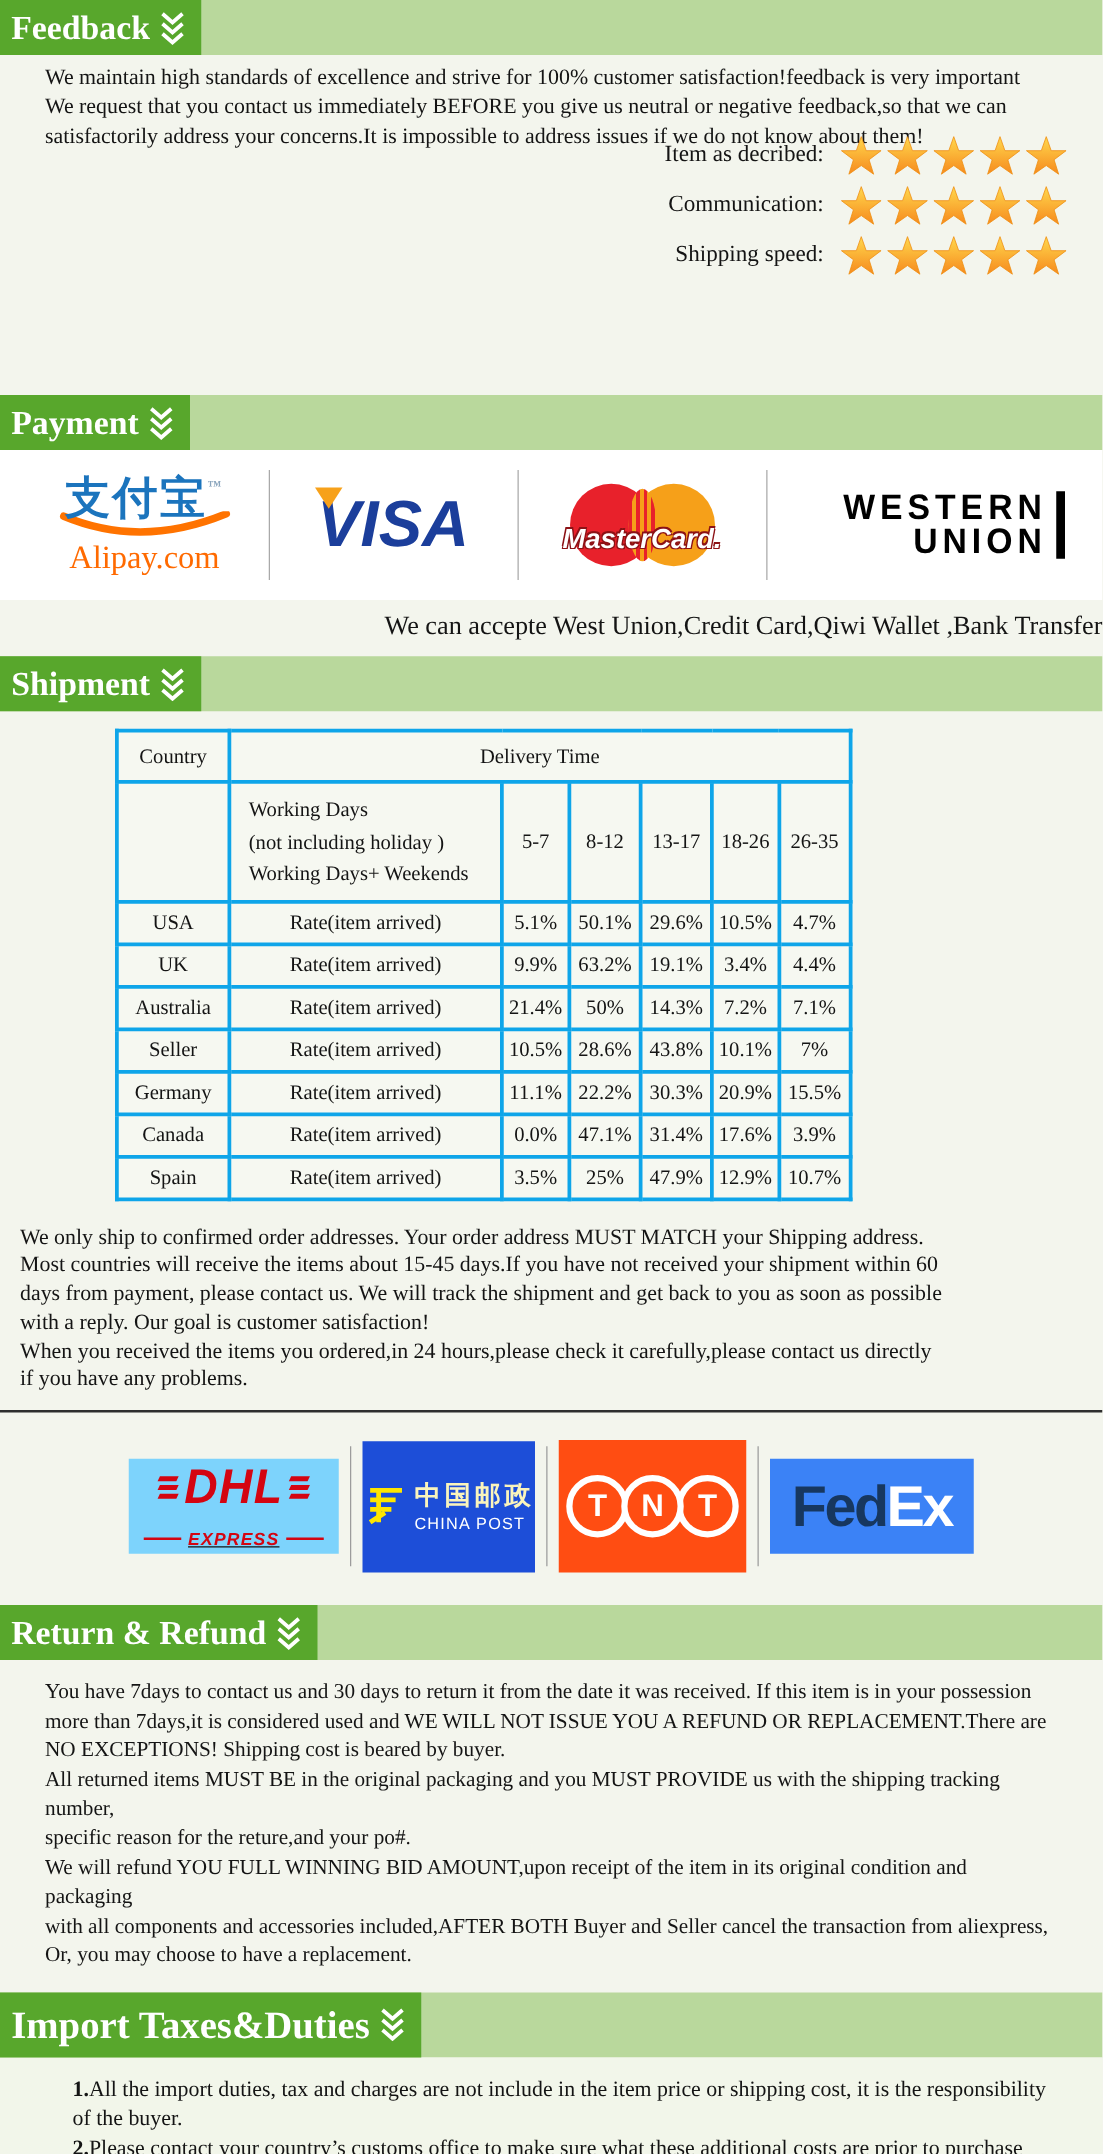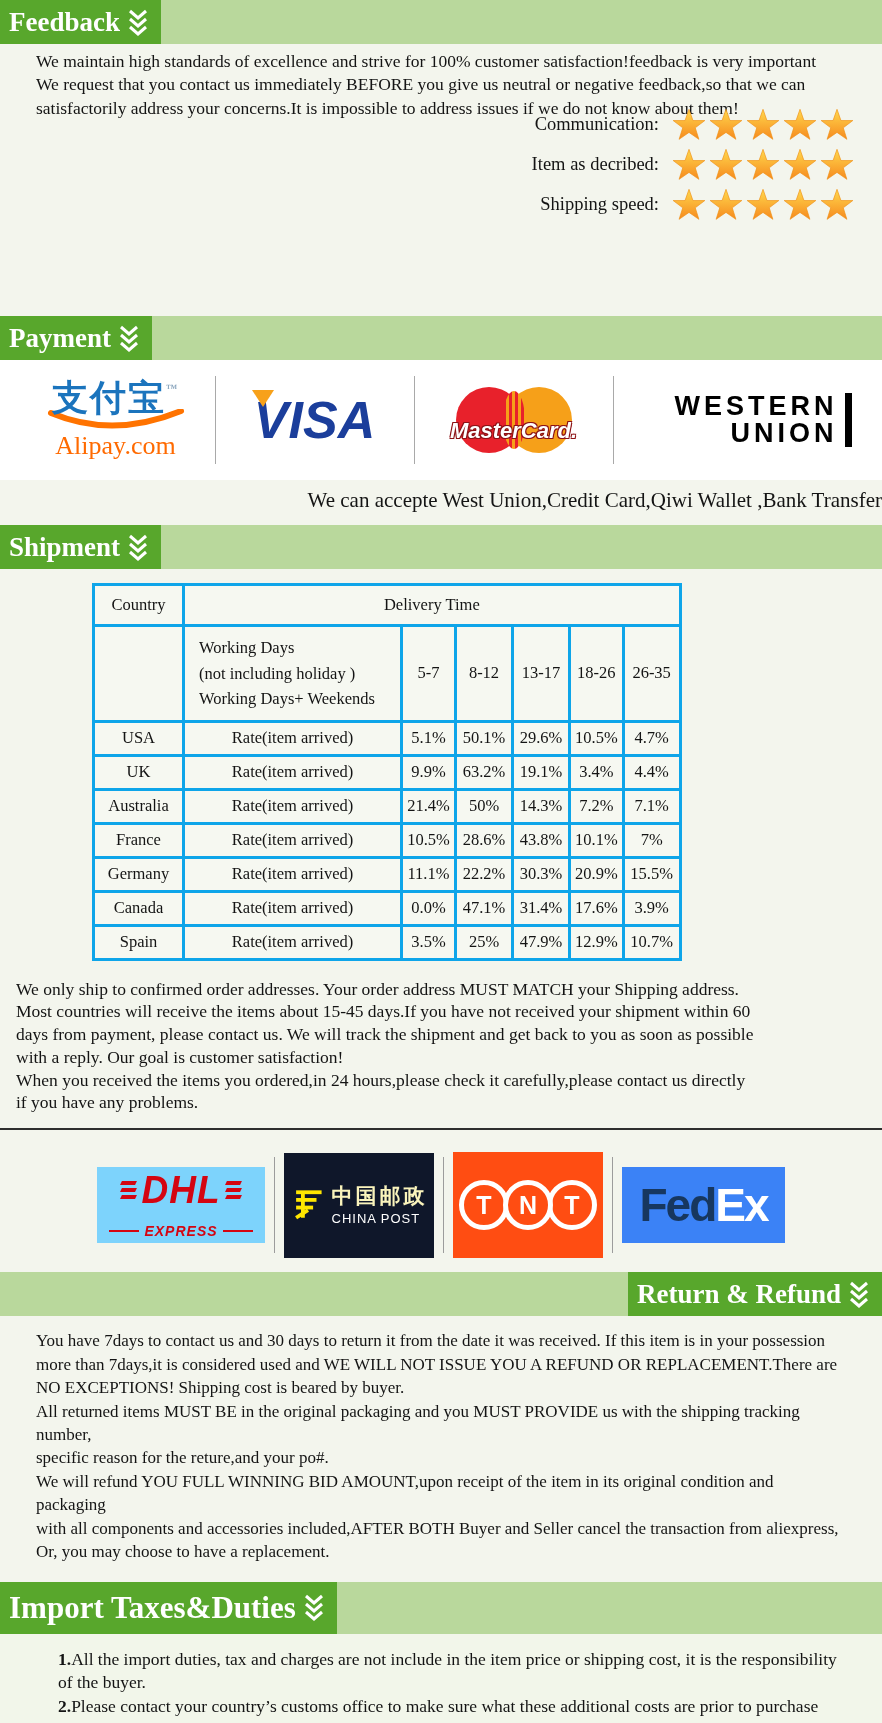--- a/index.html
+++ b/index.html
@@ -87,43 +87,43 @@
   
   .carrier-band{display:flex; align-items:center; justify-content:center; padding:22px 0 14px 0;}
   .vsep2{width:1px; background:#9c9c9c; height:96px; margin:0 9px;}
 
   .dhl{width:168px; height:76px; background:#7dd3fc; display:flex; flex-direction:column; align-items:center; justify-content:center;}
   .dhl-main{display:flex; align-items:center; gap:5px;}
   .dhl-dashes{display:flex; flex-direction:column; gap:3px; width:15px;}
   .dhl-dashes i{display:block; height:4px; background:#d40511; transform:skewX(-25deg);}
   .dhl-text{color:#d40511; font-weight:bold; font-style:italic; font-size:37px; line-height:1;
     font-family:"Liberation Sans", sans-serif; letter-spacing:1px; transform:scaleY(1.05);}
-  .dhl-subrow{display:flex; align-items:center; width:86%; margin-top:15px;}
+  .dhl-subrow{display:flex; align-items:center; width:86%; margin-top:15px;text-decoration:underline;}
   .dhl-subrow .ln{flex:1; height:2px; background:#d40511;}
   .dhl-sub{color:#d40511; font-weight:bold; font-style:italic; font-size:14px; padding:0 5px;
     font-family:"Liberation Sans", sans-serif; letter-spacing:1px;}
 
-  .cpost{width:150px; height:105px; background:#0f172a; display:flex; align-items:center; justify-content:center; gap:7px;text-align:center;}
+  .cpost{width:138px; height:105px; background:#1d4ed8; display:flex; align-items:center; justify-content:center; gap:7px;text-align:center;}
   .cpost-col{display:flex; flex-direction:column; align-items:flex-start;}
   .cpost-cn{color:#faf4bc; font-size:21px; font-weight:bold; letter-spacing:3px; line-height:1.2;}
   .cpost-en{color:#ffffff; font-size:13px; font-family:"Liberation Sans", sans-serif; letter-spacing:1px; margin-top:2px;}
 
   .tnt{width:150px; height:106px; background:#ff4d12; display:flex; align-items:center; justify-content:center;}
   .tnt-c{width:40px; height:40px; border-radius:50%; background:#ff4d12; border:5px solid #fff;
     color:#fff; font-family:"Liberation Sans", sans-serif; font-weight:bold; font-size:25px;
     display:flex; align-items:center; justify-content:center; margin:0 -3px; position:relative;}
   .tnt-c.mid{z-index:2;}
 
   .fedex{width:163px; height:76px; background:#3b82f6; display:flex; align-items:center; justify-content:center;
     font-family:"Liberation Sans", sans-serif; font-weight:bold; font-size:46px; letter-spacing:-2px;}
   .fedex .f1{color:#17375f;}
   .fedex .f2{color:#fff;}
 
   
-  .ret-bar{justify-content:flex-end;}
+  .ret-bar{margin-top:12px;}
   .ret-para{margin:13px 36px 0 36px; font-size:17px; line-height:1.38; white-space:pre-line;}
 
   
   .imp-bar{margin-top:18px;}
   .imp-body{padding:14px 38px 16px 58px; background:#f2f6ea;}
   .imp-item{font-size:17.5px; line-height:1.34; margin:0;}
   .imp-item b{font-weight:bold;}
 </style>
 </head>
 <body>
@@ -155,39 +155,39 @@
         <svg class="chev" width="22" height="27" viewBox="0 0 22 27">
           <use href="#chevDown"></use>
         </svg>
       </span>
   </div>
 
   <div class="fb-content">
 
     <div class="fb-right">
       <div class="rating-row">
+        <span class="rating-label">Item as decribed:</span>
+        <svg class="rstar" viewBox="0 0 100 100">
+            <use href="#starPoly" fill="url(#gStar)" stroke="#ef8f14" stroke-width="2"></use>
+          </svg>
+        <svg class="rstar" viewBox="0 0 100 100">
+            <use href="#starPoly" fill="url(#gStar)" stroke="#ef8f14" stroke-width="2"></use>
+          </svg>
+        <svg class="rstar" viewBox="0 0 100 100">
+            <use href="#starPoly" fill="url(#gStar)" stroke="#ef8f14" stroke-width="2"></use>
+          </svg>
+        <svg class="rstar" viewBox="0 0 100 100">
+            <use href="#starPoly" fill="url(#gStar)" stroke="#ef8f14" stroke-width="2"></use>
+          </svg>
+        <svg class="rstar" viewBox="0 0 100 100">
+            <use href="#starPoly" fill="url(#gStar)" stroke="#ef8f14" stroke-width="2"></use>
+          </svg>
+      </div>
+      <div class="rating-row">
         <span class="rating-label">Communication:</span>
-        <svg class="rstar" viewBox="0 0 100 100">
-            <use href="#starPoly" fill="url(#gStar)" stroke="#ef8f14" stroke-width="2"></use>
-          </svg>
-        <svg class="rstar" viewBox="0 0 100 100">
-            <use href="#starPoly" fill="url(#gStar)" stroke="#ef8f14" stroke-width="2"></use>
-          </svg>
-        <svg class="rstar" viewBox="0 0 100 100">
-            <use href="#starPoly" fill="url(#gStar)" stroke="#ef8f14" stroke-width="2"></use>
-          </svg>
-        <svg class="rstar" viewBox="0 0 100 100">
-            <use href="#starPoly" fill="url(#gStar)" stroke="#ef8f14" stroke-width="2"></use>
-          </svg>
-        <svg class="rstar" viewBox="0 0 100 100">
-            <use href="#starPoly" fill="url(#gStar)" stroke="#ef8f14" stroke-width="2"></use>
-          </svg>
-      </div>
-      <div class="rating-row">
-        <span class="rating-label">Item as decribed:</span>
         <svg class="rstar" viewBox="0 0 100 100">
             <use href="#starPoly" fill="url(#gStar)" stroke="#ef8f14" stroke-width="2"></use>
           </svg>
         <svg class="rstar" viewBox="0 0 100 100">
             <use href="#starPoly" fill="url(#gStar)" stroke="#ef8f14" stroke-width="2"></use>
           </svg>
         <svg class="rstar" viewBox="0 0 100 100">
             <use href="#starPoly" fill="url(#gStar)" stroke="#ef8f14" stroke-width="2"></use>
           </svg>
         <svg class="rstar" viewBox="0 0 100 100">
@@ -315,21 +315,21 @@
       <tr class="c-row">
         <td>Australia</td>
         <td>Rate(item arrived)</td>
         <td>21.4%</td>
         <td>50%</td>
         <td>14.3%</td>
         <td>7.2%</td>
         <td>7.1%</td>
       </tr>
       <tr class="c-row">
-        <td>France</td>
+        <td>Seller</td>
         <td>Rate(item arrived)</td>
         <td>10.5%</td>
         <td>28.6%</td>
         <td>43.8%</td>
         <td>10.1%</td>
         <td>7%</td>
       </tr>
       <tr class="c-row">
         <td>Germany</td>
         <td>Rate(item arrived)</td>

